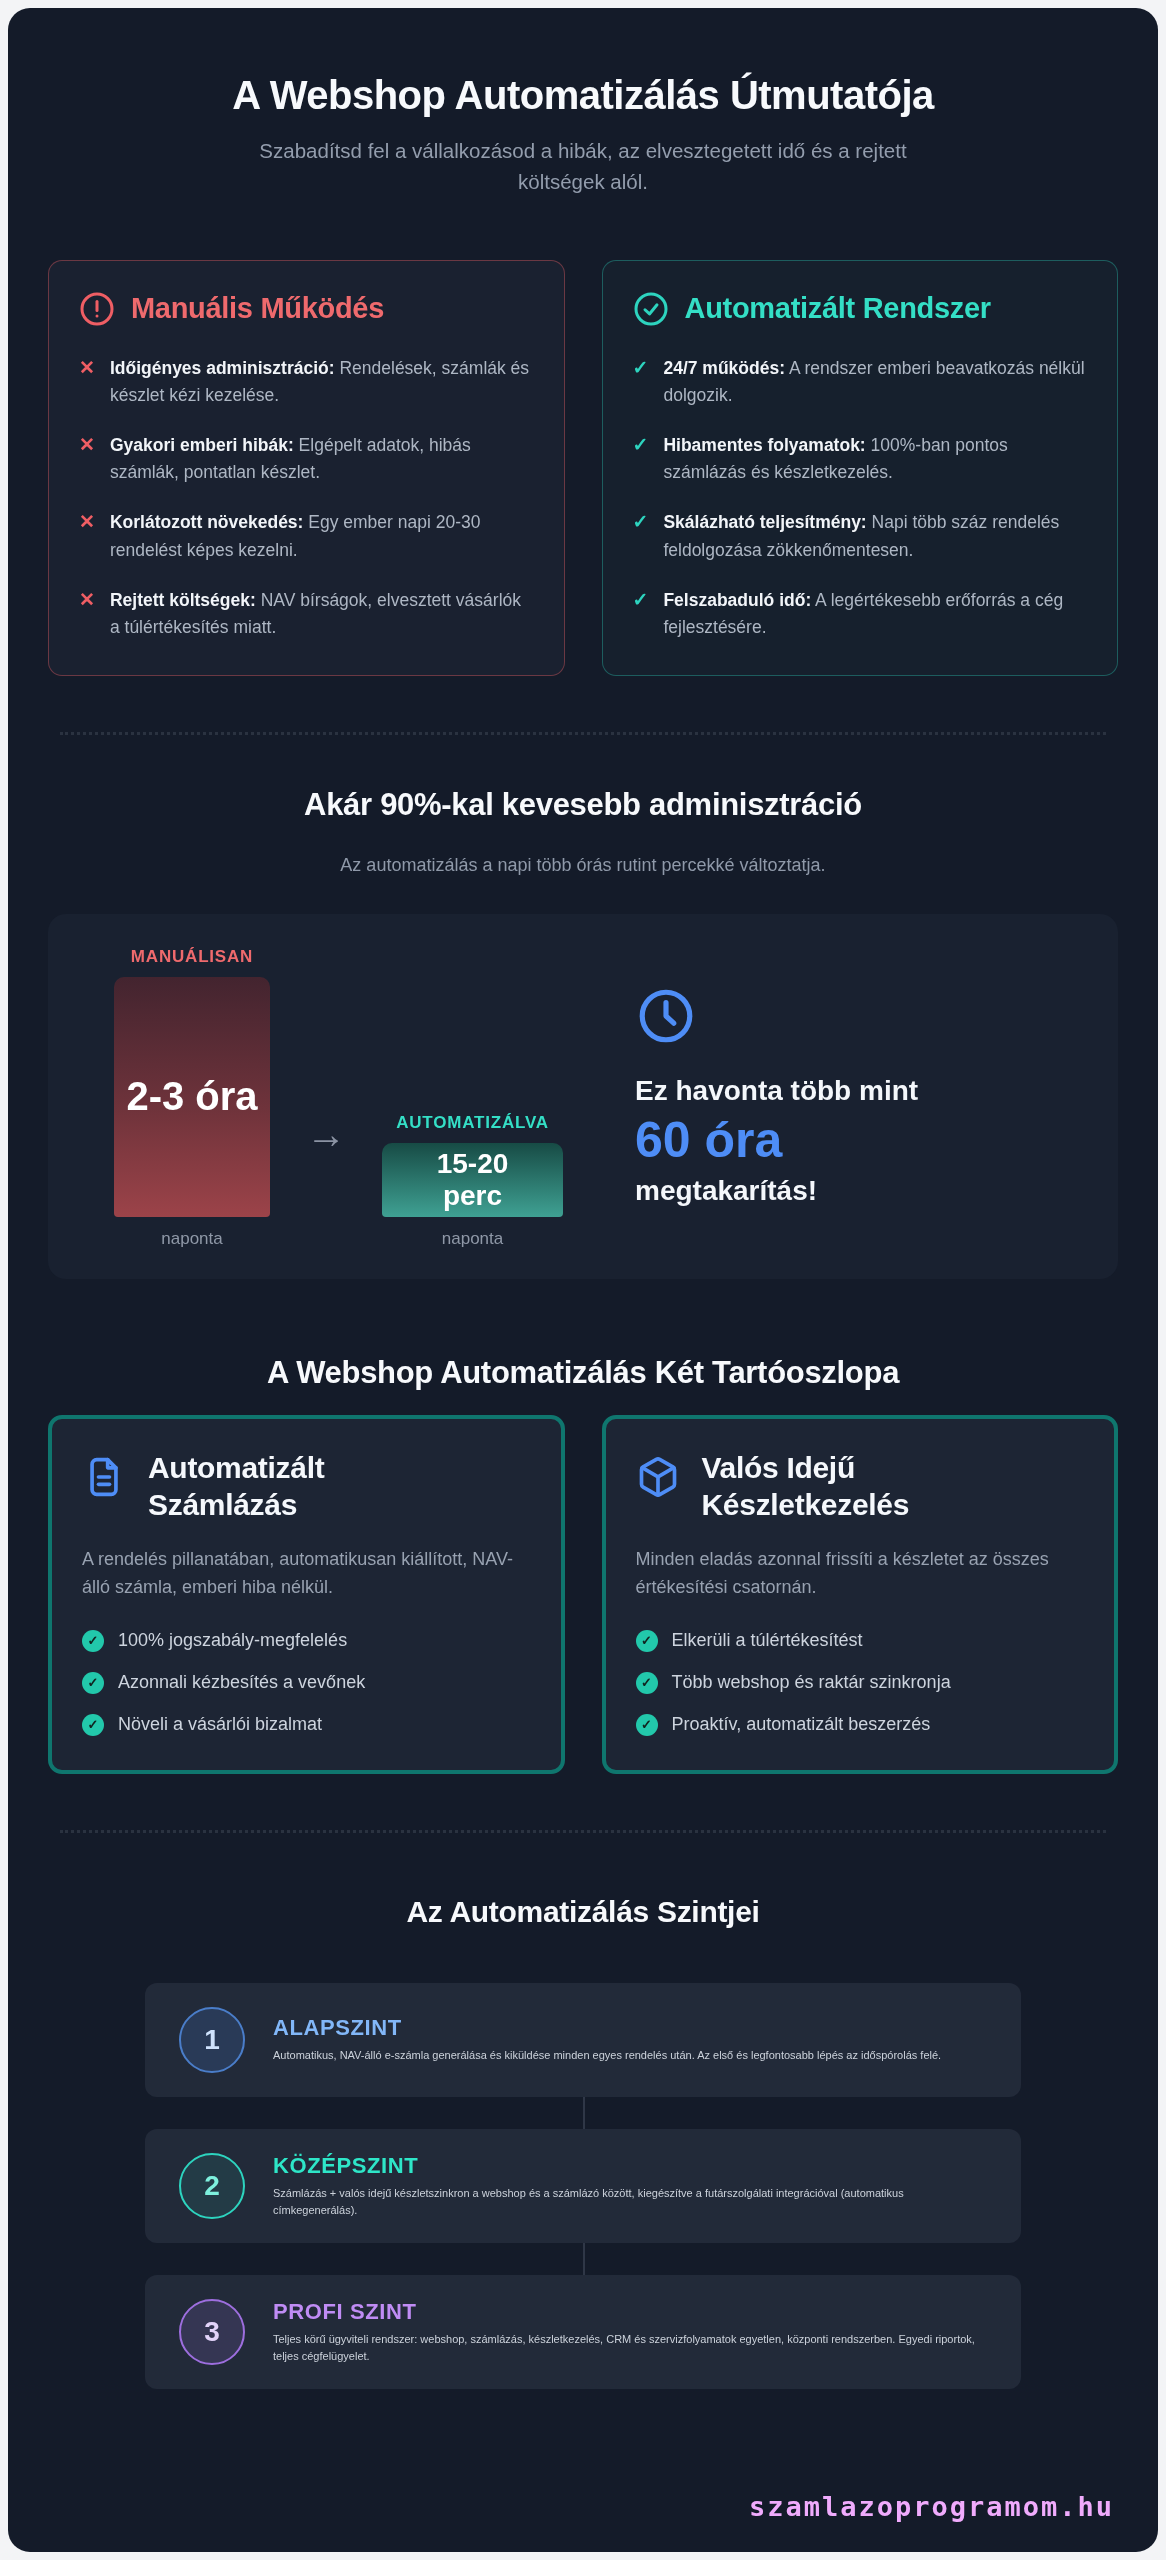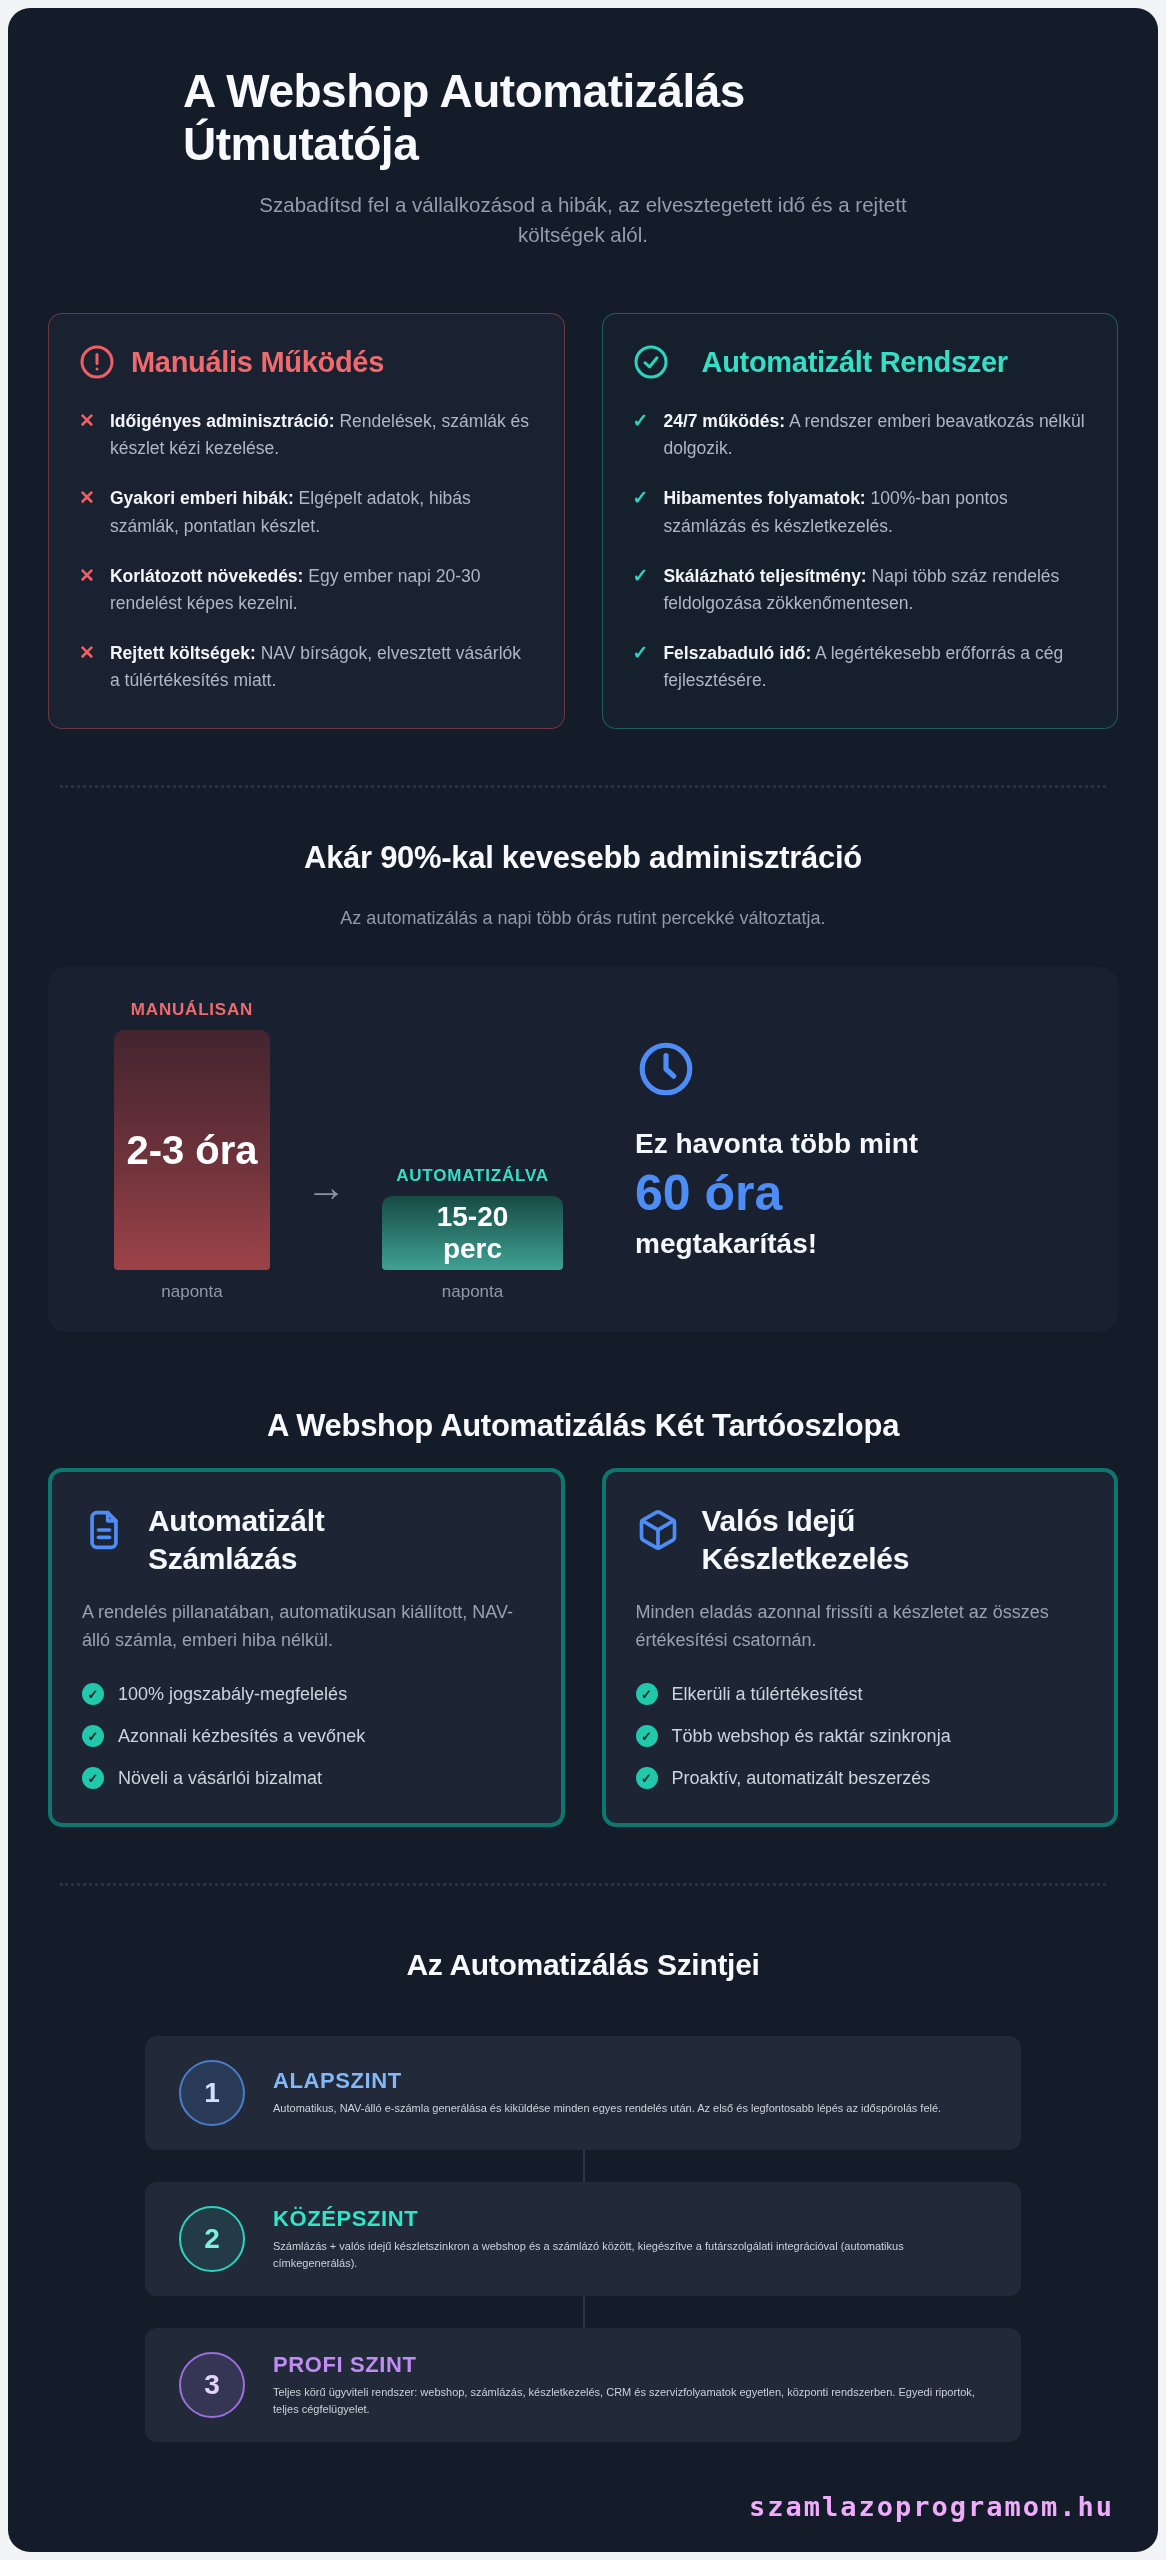--- a/index.html
+++ b/index.html
@@ -12,24 +12,24 @@
     min-height:2544px;
     background:#141b29;
     border-radius:22px;
     padding:40px 40px 90px 40px;
     color:#e8ecf2;
     overflow:hidden;
   }
 
   
   .hero-title {
-    margin:17px auto 0 auto;
+    margin:24px auto 0 auto;
     max-width:800px;
-    text-align:left;
-    font-size:46px;
+    text-align:center;
+    font-size:40px;
     line-height:1.16;
     font-weight:700;
     color:#f7f9fc;
     letter-spacing:-0.5px;
   }
   .hero-subtitle {
     margin:18px auto 0 auto;
     max-width:660px;
     text-align:center;
     font-size:20.5px;
@@ -43,21 +43,21 @@
     flex:1;
     border-radius:14px;
     padding:30px 30px 34px 30px;
   }
   .comp-card.manual  { background:#1a2130; border:1px solid rgba(239,94,100,0.38); }
   .comp-card.auto    { background:#16202d; border:1px solid rgba(45,212,191,0.34); }
   .comp-head { display:flex; align-items:center; gap:16px; margin-bottom:28px; }
   .comp-head svg { width:36px; height:36px; }
   .comp-title { font-size:29px; font-weight:700; letter-spacing:-0.3px; }
   .comp-card.manual .comp-title { color:#ef6a6d; }
-  .comp-card.auto   .comp-title { color:#34dfc6;margin-left:17px; }
+  .comp-card.auto   .comp-title { color:#34dfc6; }
   .comp-list { list-style:none; display:flex; flex-direction:column; gap:23px; }
   .comp-item { display:flex; gap:15px; font-size:17.5px; line-height:1.55; color:#aeb7c4; }
   .comp-item .mark { flex:0 0 auto; font-size:19px; line-height:1.4; font-weight:700; }
   .mark.x { color:#ef5e64; }
   .mark.check { color:#2dd4bf; }
   .comp-item b { color:#f2f5f9; font-weight:700; }
 
   
   .divider { border-top:3px dotted #2a3240; height:0; margin:56px 12px 0 12px; }
 

